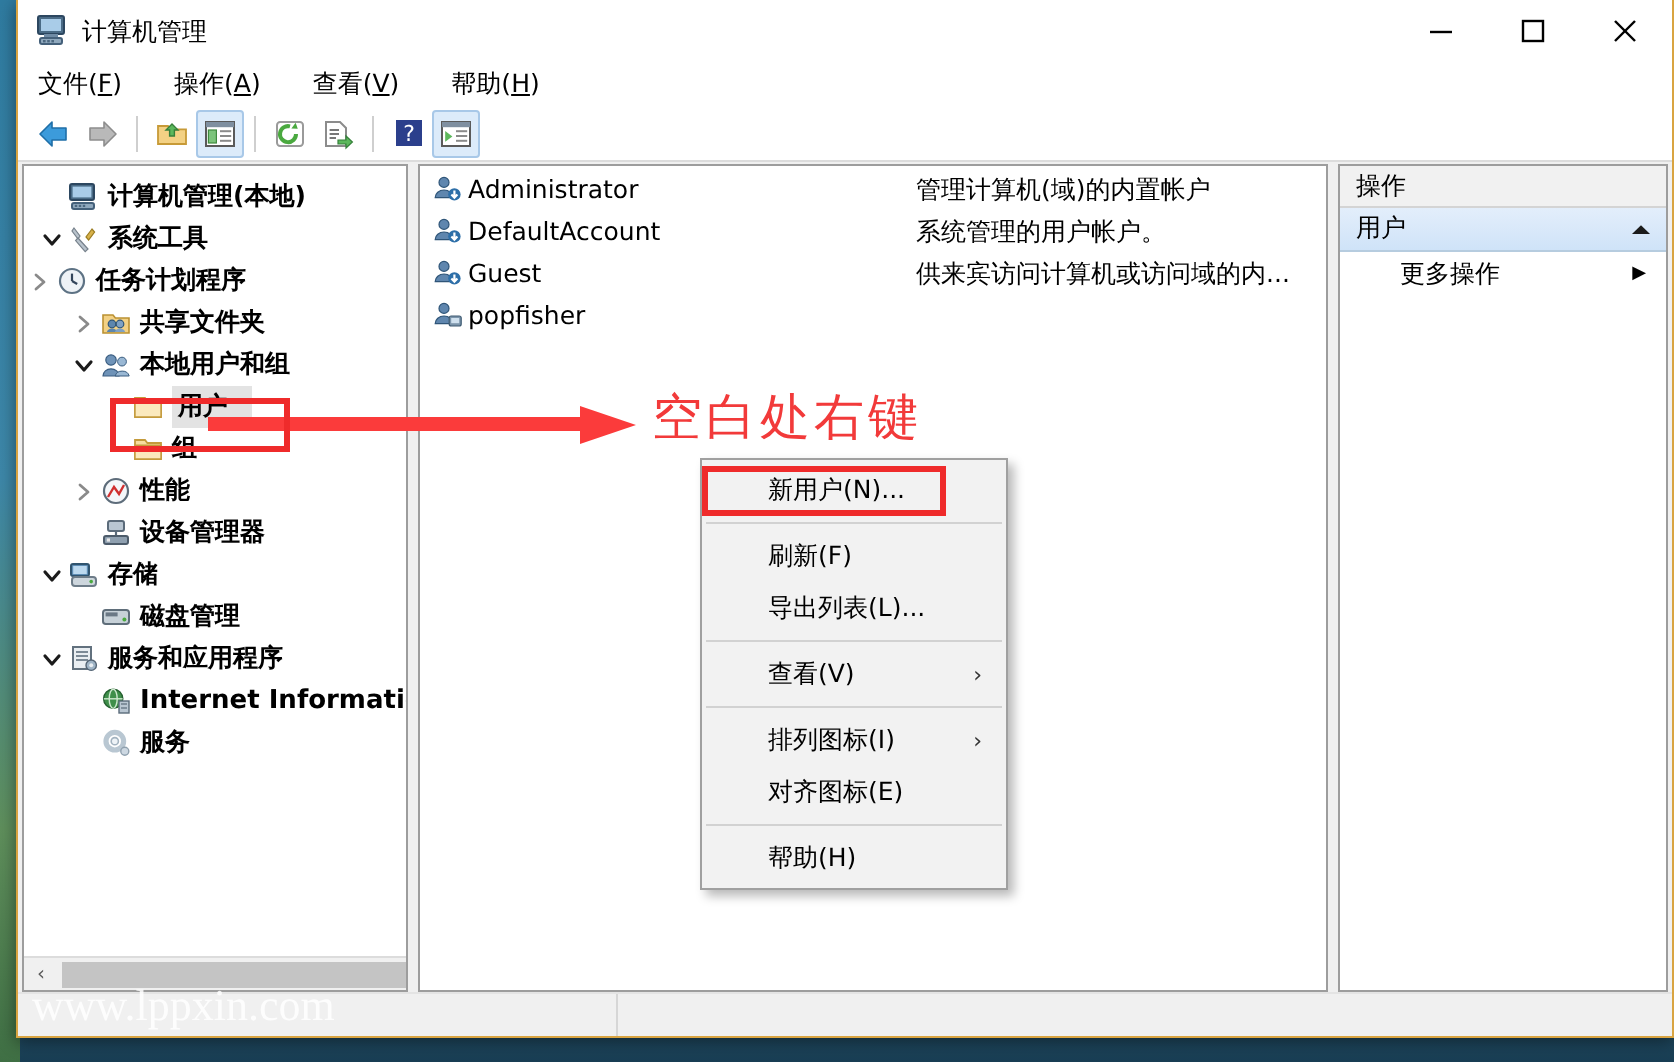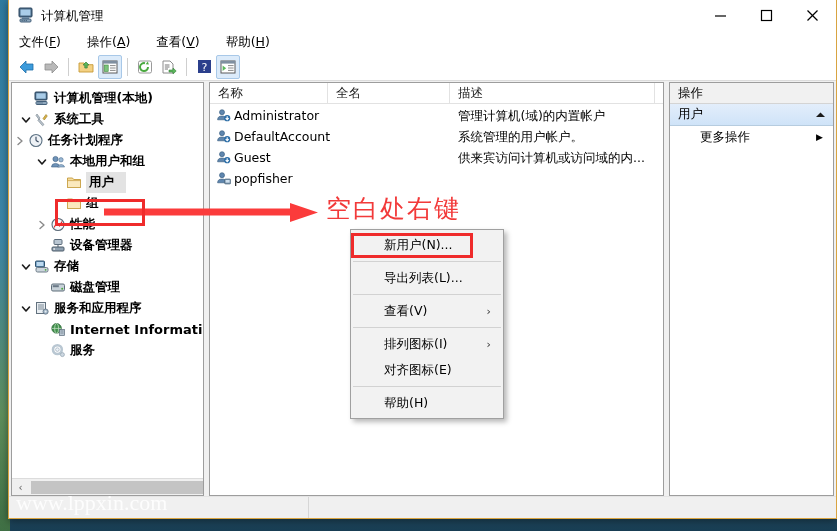--- a/index.html
+++ b/index.html
@@ -354,20 +354,37 @@
             <svg width="16" height="15" viewBox="0 0 16 15">
               <circle cx="8" cy="7.5" r="6" fill="#eef2f6" stroke="#5d7284" stroke-width="1.1"></circle>
               <line x1="8" y1="7.5" x2="8" y2="3.8" stroke="#33445a" stroke-width="1.1"></line>
               <line x1="8" y1="7.5" x2="10.6" y2="9" stroke="#33445a" stroke-width="1.1"></line>
             </svg>
           </span>
           <span class="tlabel">任务计划程序</span>
         </div>
 
 
+        <div class="tnode" style="padding-left:22px">
+          <span class="tw chev">
+            <svg width="10" height="10" viewBox="0 0 10 10">
+                <path d="M3 1.5 L7 5 L3 8.5" fill="none" stroke="#8a8a8a" stroke-width="1.4" stroke-linecap="round" stroke-linejoin="round"></path>
+              </svg>
+          </span>
+          <span class="tico">
+            <svg width="16" height="15" viewBox="0 0 16 15">
+              <path d="M1.5 3.5 h5 l1.2 1.5 H14.5 V12.5 H1.5 Z" fill="#f3d184" stroke="#bb9132" stroke-width=".8"></path>
+              <circle cx="6" cy="8" r="1.9" fill="#5d86ae" stroke="#2f5578" stroke-width=".6"></circle>
+              <circle cx="10" cy="8" r="1.9" fill="#7fa1c4" stroke="#2f5578" stroke-width=".6"></circle>
+              <path d="M3.4 12 a2.7 2.4 0 0 1 5.2 0 Z" fill="#5d86ae"></path>
+              <path d="M7.4 12 a2.7 2.4 0 0 1 5.2 0 Z" fill="#7fa1c4"></path>
+            </svg>
+          </span>
+          <span class="tlabel">共享文件夹</span>
+        </div>
 
         <div class="tnode" style="padding-left:22px">
           <span class="tw">
             <svg width="10" height="10" viewBox="0 0 10 10">
                 <path d="M1.5 3 L5 7 L8.5 3" fill="none" stroke="#1b1b1b" stroke-width="1.6" stroke-linecap="round" stroke-linejoin="round"></path>
               </svg>
           </span>
           <span class="tico">
             <svg width="16" height="15" viewBox="0 0 16 15">
               <circle cx="5.5" cy="5" r="2.6" fill="#6f93b8" stroke="#3a5d80" stroke-width=".6"></circle>
@@ -510,26 +527,20 @@
       <div id="hscroll">
         <div class="sb-arrow">‹</div>
         <div class="sb-track">
           <div class="sb-thumb"></div>
         </div>
         <div class="sb-arrow">›</div>
       </div>
     </div>
 
     <div id="pane-list">
-      <div id="list-header">
-        <div class="col-h" style="width:118px;flex:0 0 118px;">名称</div>
-        <div class="col-h" style="width:122px;flex:0 0 122px;">全名</div>
-        <div class="col-h" style="width:205px;flex:0 0 205px;">描述</div>
-        <div class="col-h" style="flex:1 1 auto;border-right:none;"></div>
-      </div>
       <div id="list-rows">
 
         <div class="lrow">
           <div class="lc-name">
             <span>
               <svg width="15" height="14" viewBox="0 0 15 14">
                 <circle cx="6" cy="4.2" r="2.5" fill="#5f86ae" stroke="#2f5578" stroke-width=".6"></circle>
                 <path d="M1.6 11.8 a4.4 3.8 0 0 1 8.8 0 Z" fill="#5f86ae" stroke="#2f5578" stroke-width=".6"></path>
                 <circle cx="11.2" cy="10.2" r="3.1" fill="#2e6fa8"></circle>
                 <path d="M11.2 8.2 v3.2 M9.7 10.2 L11.2 11.8 L12.7 10.2" fill="none" stroke="#fff" stroke-width="1.1"></path>
@@ -616,20 +627,23 @@
     <div id="sb1"></div>
     <div id="sb2"></div>
   </div>
 
   <div id="ctxmenu">
     <div class="ctx-item">
       <span>新用户(N)...</span>
     </div>
     <div class="ctx-sep"></div>
     <div class="ctx-item">
+      <span>刷新(F)</span>
+    </div>
+    <div class="ctx-item">
       <span>导出列表(L)...</span>
     </div>
     <div class="ctx-sep"></div>
     <div class="ctx-item">
       <span>查看(V)</span>
       <span class="sp"></span>
       <span class="sub">›</span>
     </div>
     <div class="ctx-sep"></div>
     <div class="ctx-item">

